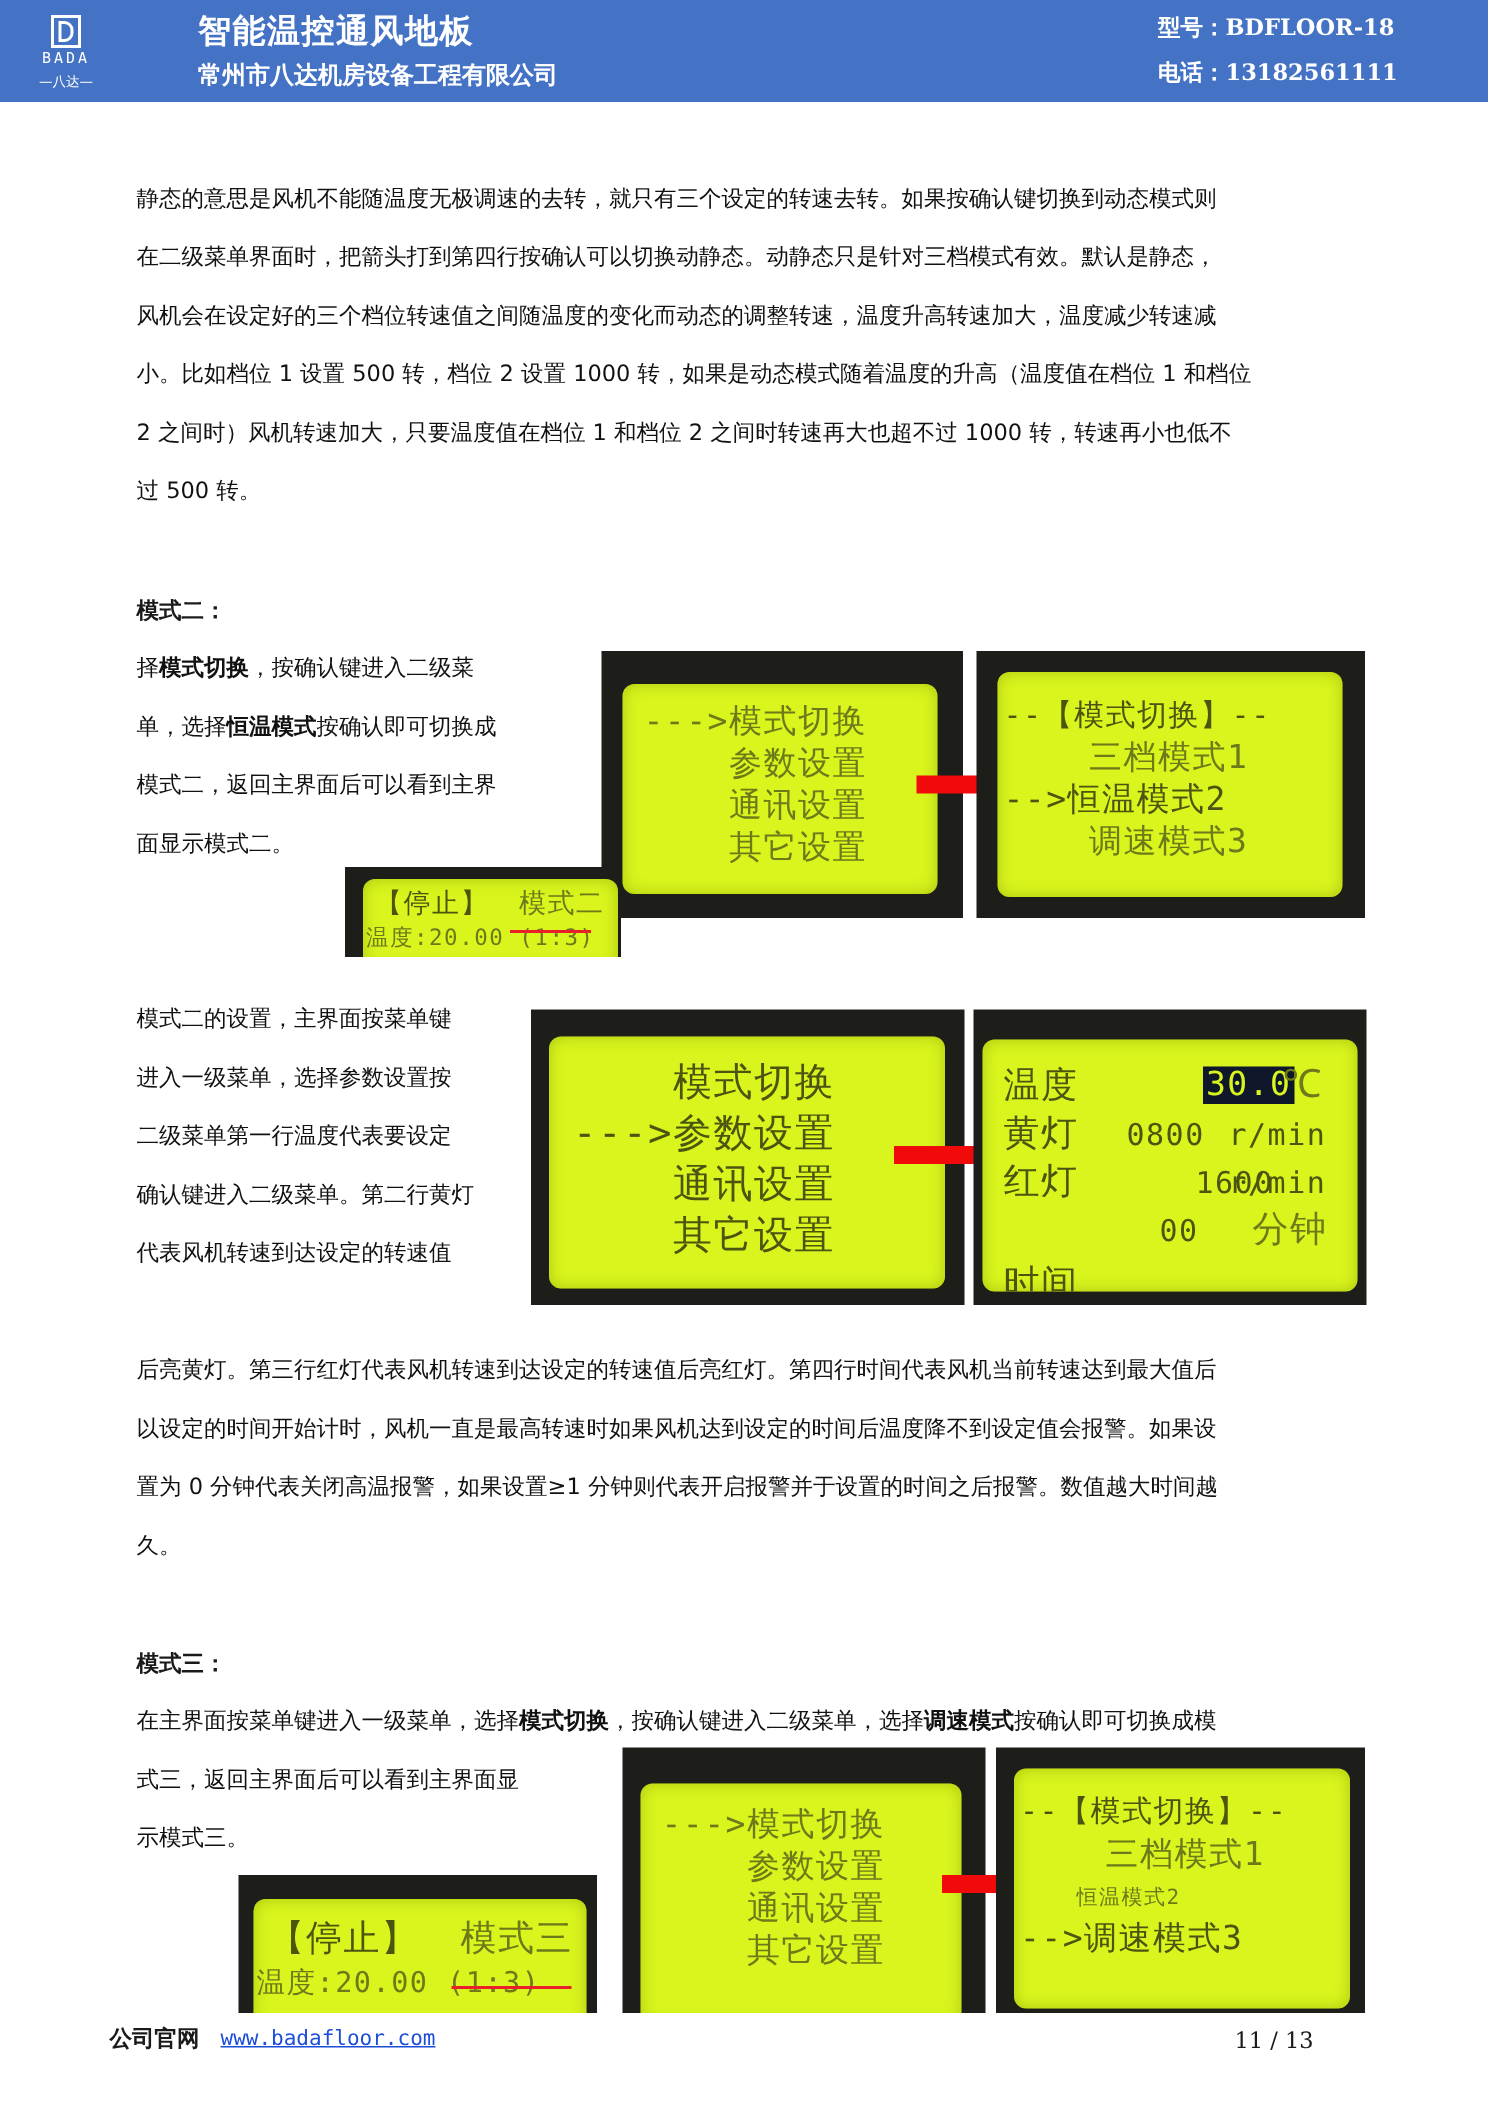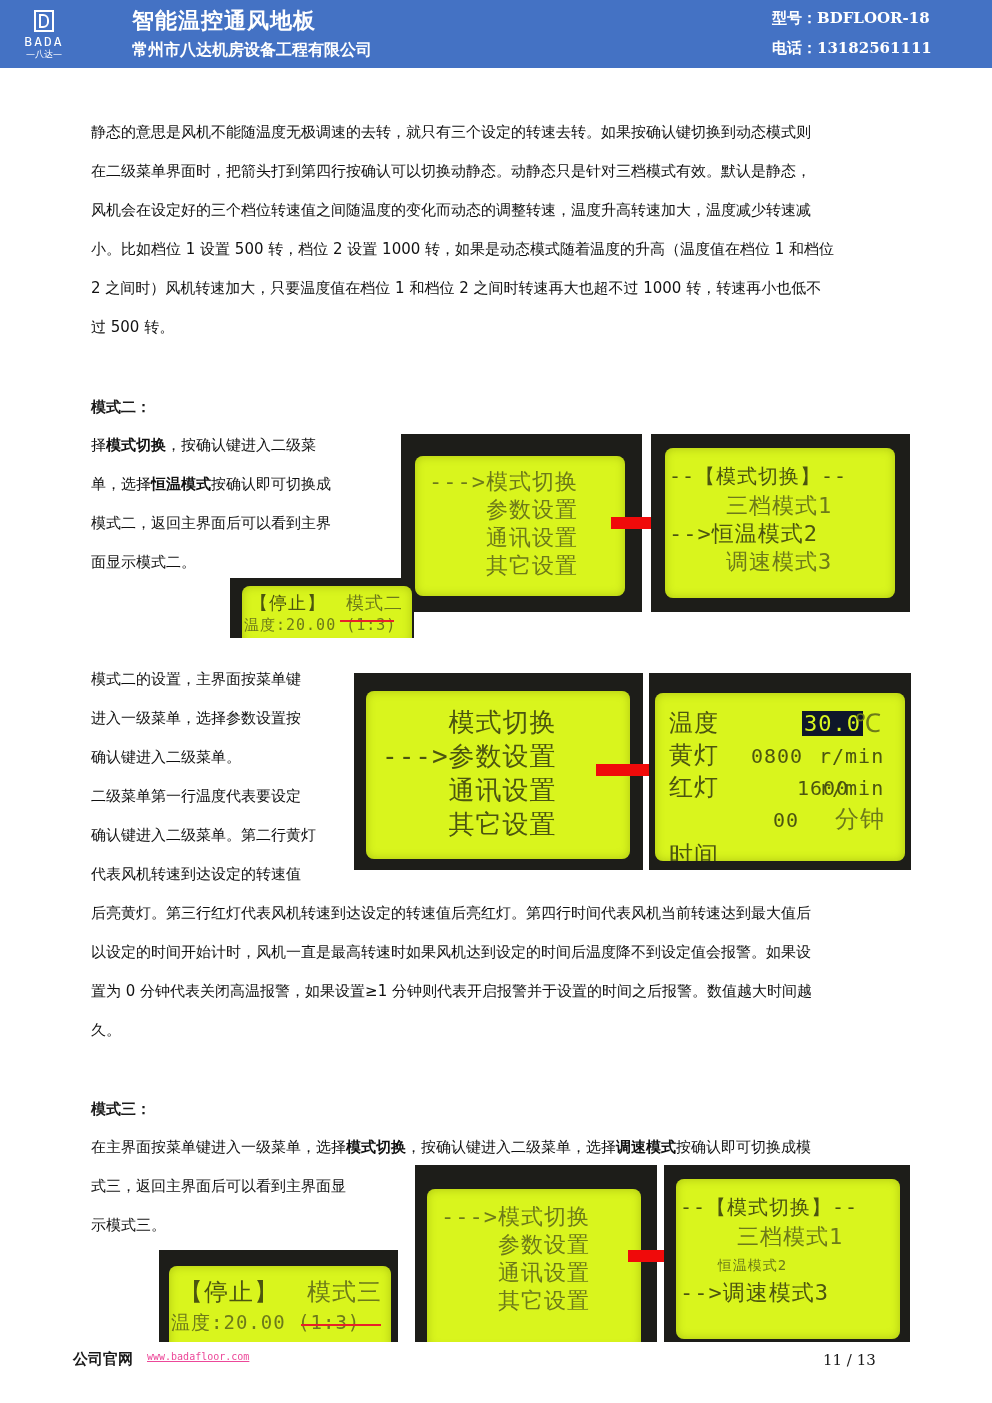--- a/index.html
+++ b/index.html
@@ -4,21 +4,21 @@
 <style>
   * { box-sizing: border-box; margin: 0; padding: 0; }
   html, body { width: 992px; height: 1403px; background: #ffffff; overflow: hidden; }
   body { position: relative; font-family: "DejaVu Sans", "Liberation Sans", sans-serif; color: #1a1a1a; }
 
   
   .header { position: absolute; left: 0; top: 0; width: 992px; height: 68px; background: #4472c4; color: #fff; }
   .logo { position: absolute; left: 14px; top: 8px; width: 60px; height: 52px; }
   .logo .mark { position: absolute; left: 20px; top: 2px; width: 20px; height: 22px; border: 2px solid #fff; }
   .logo .mark .b { position: absolute; left: 3px; top: 2px; width: 10px; height: 14px; border: 2px solid #fff; border-radius: 0 6px 6px 0; font-size: 0; }
-  .logo .brand { position: absolute; left: 0; top: 26px; width: 60px; text-align: center; font-family: "DejaVu Sans Mono", monospace; font-size: 13px; letter-spacing: 2px; color: #fff; }
+  .logo .brand { position: absolute; left: 0; top: 26px; width: 60px; text-align: center; font-family: "DejaVu Sans Mono", monospace; font-size: 10px; letter-spacing: 2px; color: #fff; }
   .logo .sub { position: absolute; left: 0; top: 40px; width: 60px; text-align: center; font-size: 9px; color: #fff; }
   .h-title { position: absolute; left: 132px; top: 6px; font-size: 22px; font-weight: bold; letter-spacing: 1px; }
   .h-company { position: absolute; left: 132px; top: 40px; font-size: 16px; font-weight: bold; }
   .h-model { position: absolute; left: 772px; top: 9px; font-size: 15px; font-weight: bold; font-family: "DejaVu Serif", serif; }
   .h-phone { position: absolute; left: 772px; top: 39px; font-size: 15px; font-weight: bold; font-family: "DejaVu Serif", serif; }
 
   
   .p { position: absolute; left: 91px; font-size: 15px; line-height: 39px; color: #111; }
   .para1 { top: 113px; width: 845px; }
   .heading { position: absolute; left: 91px; font-size: 15px; font-weight: bold; }
@@ -33,21 +33,21 @@
   .lcd .hl { background: #0f172a; color: #d9f51d; padding: 0 2px; margin-left: 19px; }
 
   .arrow { position: absolute; height: 18px; }
   .arrow .shaft { position: absolute; left: 0; top: 4px; height: 12px; background: #f00a0a; }
   .arrow .head { position: absolute; top: -6px; width: 0; height: 0; border-top: 16px solid transparent; border-bottom: 16px solid transparent; border-left: 18px solid #f00a0a; }
 
   .redline { position: absolute; height: 2px; background: #e8202a; }
 
   
   .footer-label { position: absolute; left: 73px; top: 1350px; font-size: 15px; font-weight: bold; }
-  .footer-link { position: absolute; left: 147px; top: 1351px; font-size: 10px; color: #ec4899; text-decoration: underline; font-family: "DejaVu Sans Mono", monospace; }
+  .footer-link { position: absolute; left: 147px; top: 1351px; font-size: 14px; color: #1d4ed8; text-decoration: underline; font-family: "DejaVu Sans Mono", monospace; }
   .footer-page { position: absolute; left: 823px; top: 1351px; font-size: 15px; font-family: "DejaVu Serif", serif; }
 </style>
 </head>
 <body>
 
 <div class="header">
   <div class="logo">
     <div class="mark">
         <div class="b"></div>
       </div>
@@ -106,21 +106,20 @@
     <div class="txt dark" style="left:8px; top:6px; font-size:18px; line-height:22px;">【停止】</div>
     <div class="txt" style="left:104px; top:6px; font-size:18px; line-height:22px;">模式二</div>
     <div class="txt" style="left:2px; top:30px; font-size:15px; line-height:18px;">温度:20.00 (1:3)</div>
   </div>
   <div class="redline" style="left:110px; top:42px; width:54px;"></div>
 </div>
 
 <div class="p" style="top:660px; width:250px;">
   <span class="line">模式二的设置，主界面按菜单键</span>
   <span class="line">进入一级菜单，选择参数设置按</span>
-  <span class="line">确认键进入二级菜单。</span>
   <span class="line">二级菜单第一行温度代表要设定</span>
   <span class="line">确认键进入二级菜单。第二行黄灯</span>
   <span class="line">代表风机转速到达设定的转速值</span>
 </div>
 
 <div class="lcd" style="left:354px; top:673px; width:289px; height:197px;">
   <div class="screen" style="left:12px; top:18px; width:264px; height:168px;">
     <div class="txt dark" style="left:16px; top:14px; font-size:26px; line-height:34px;">    模式切换</div>
     <div class="txt dark" style="left:16px; top:48px; font-size:26px; line-height:34px;">---&gt;参数设置</div>
     <div class="txt dark" style="left:16px; top:82px; font-size:26px; line-height:34px;">    通讯设置</div>

